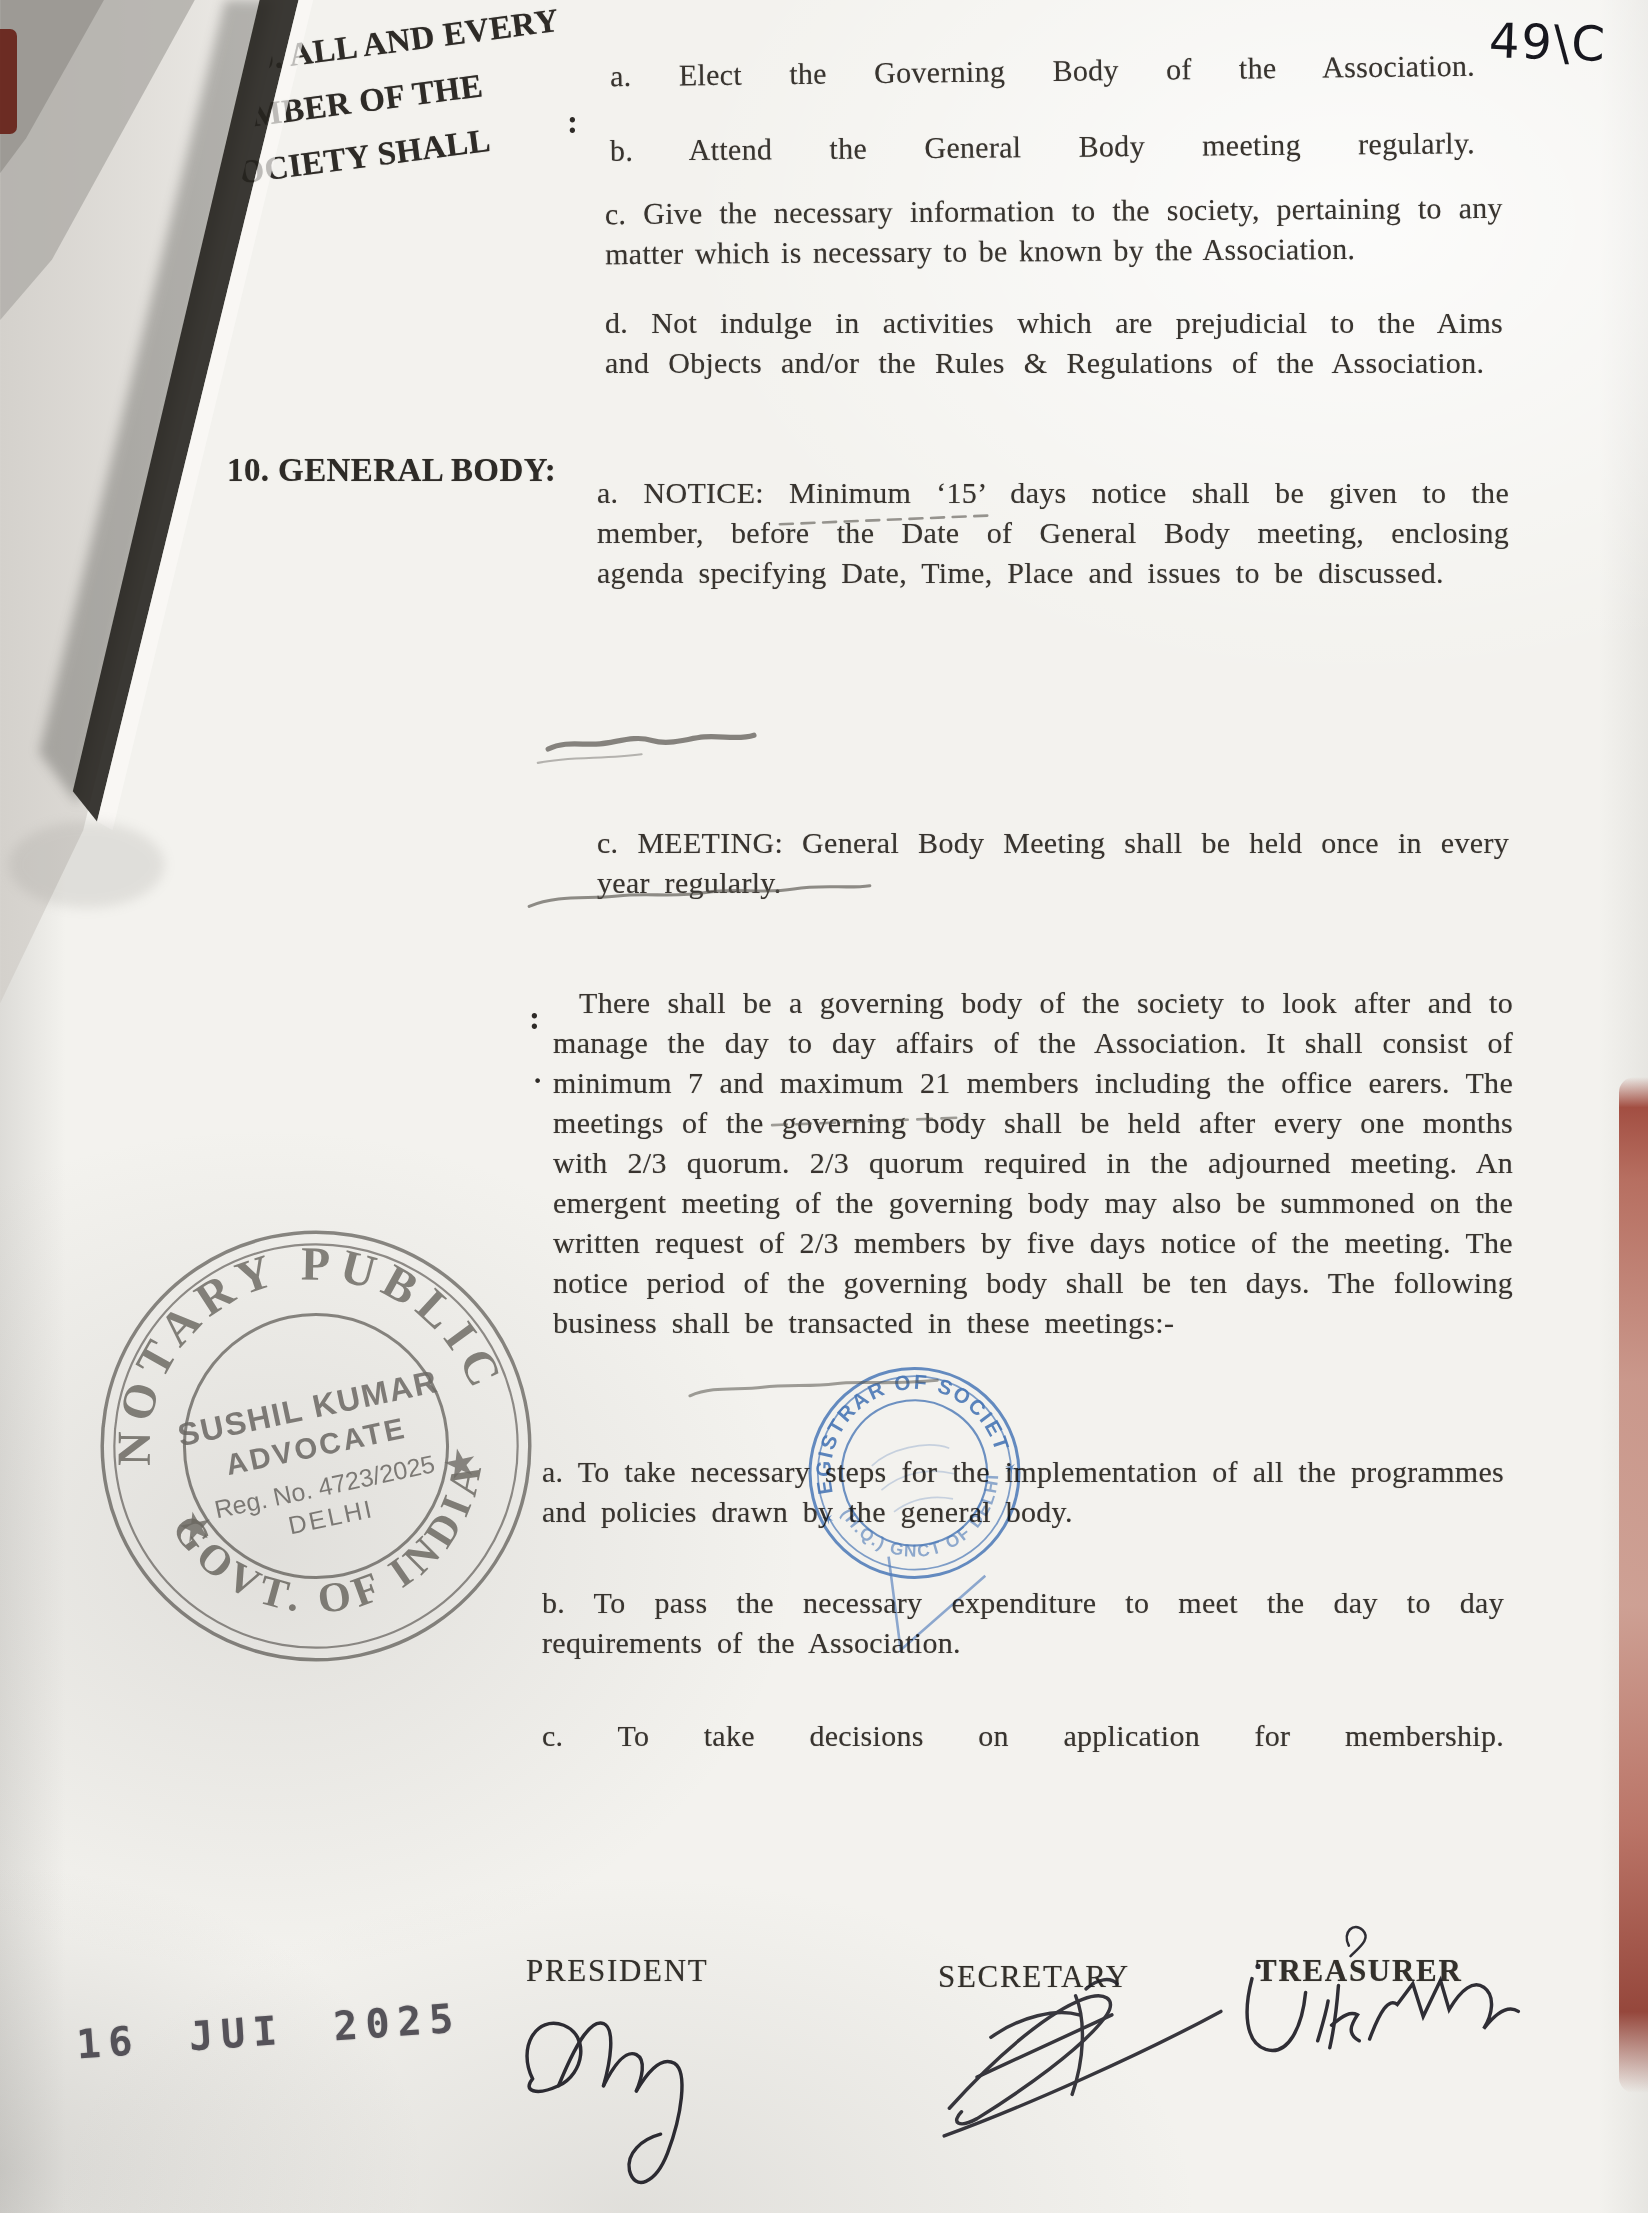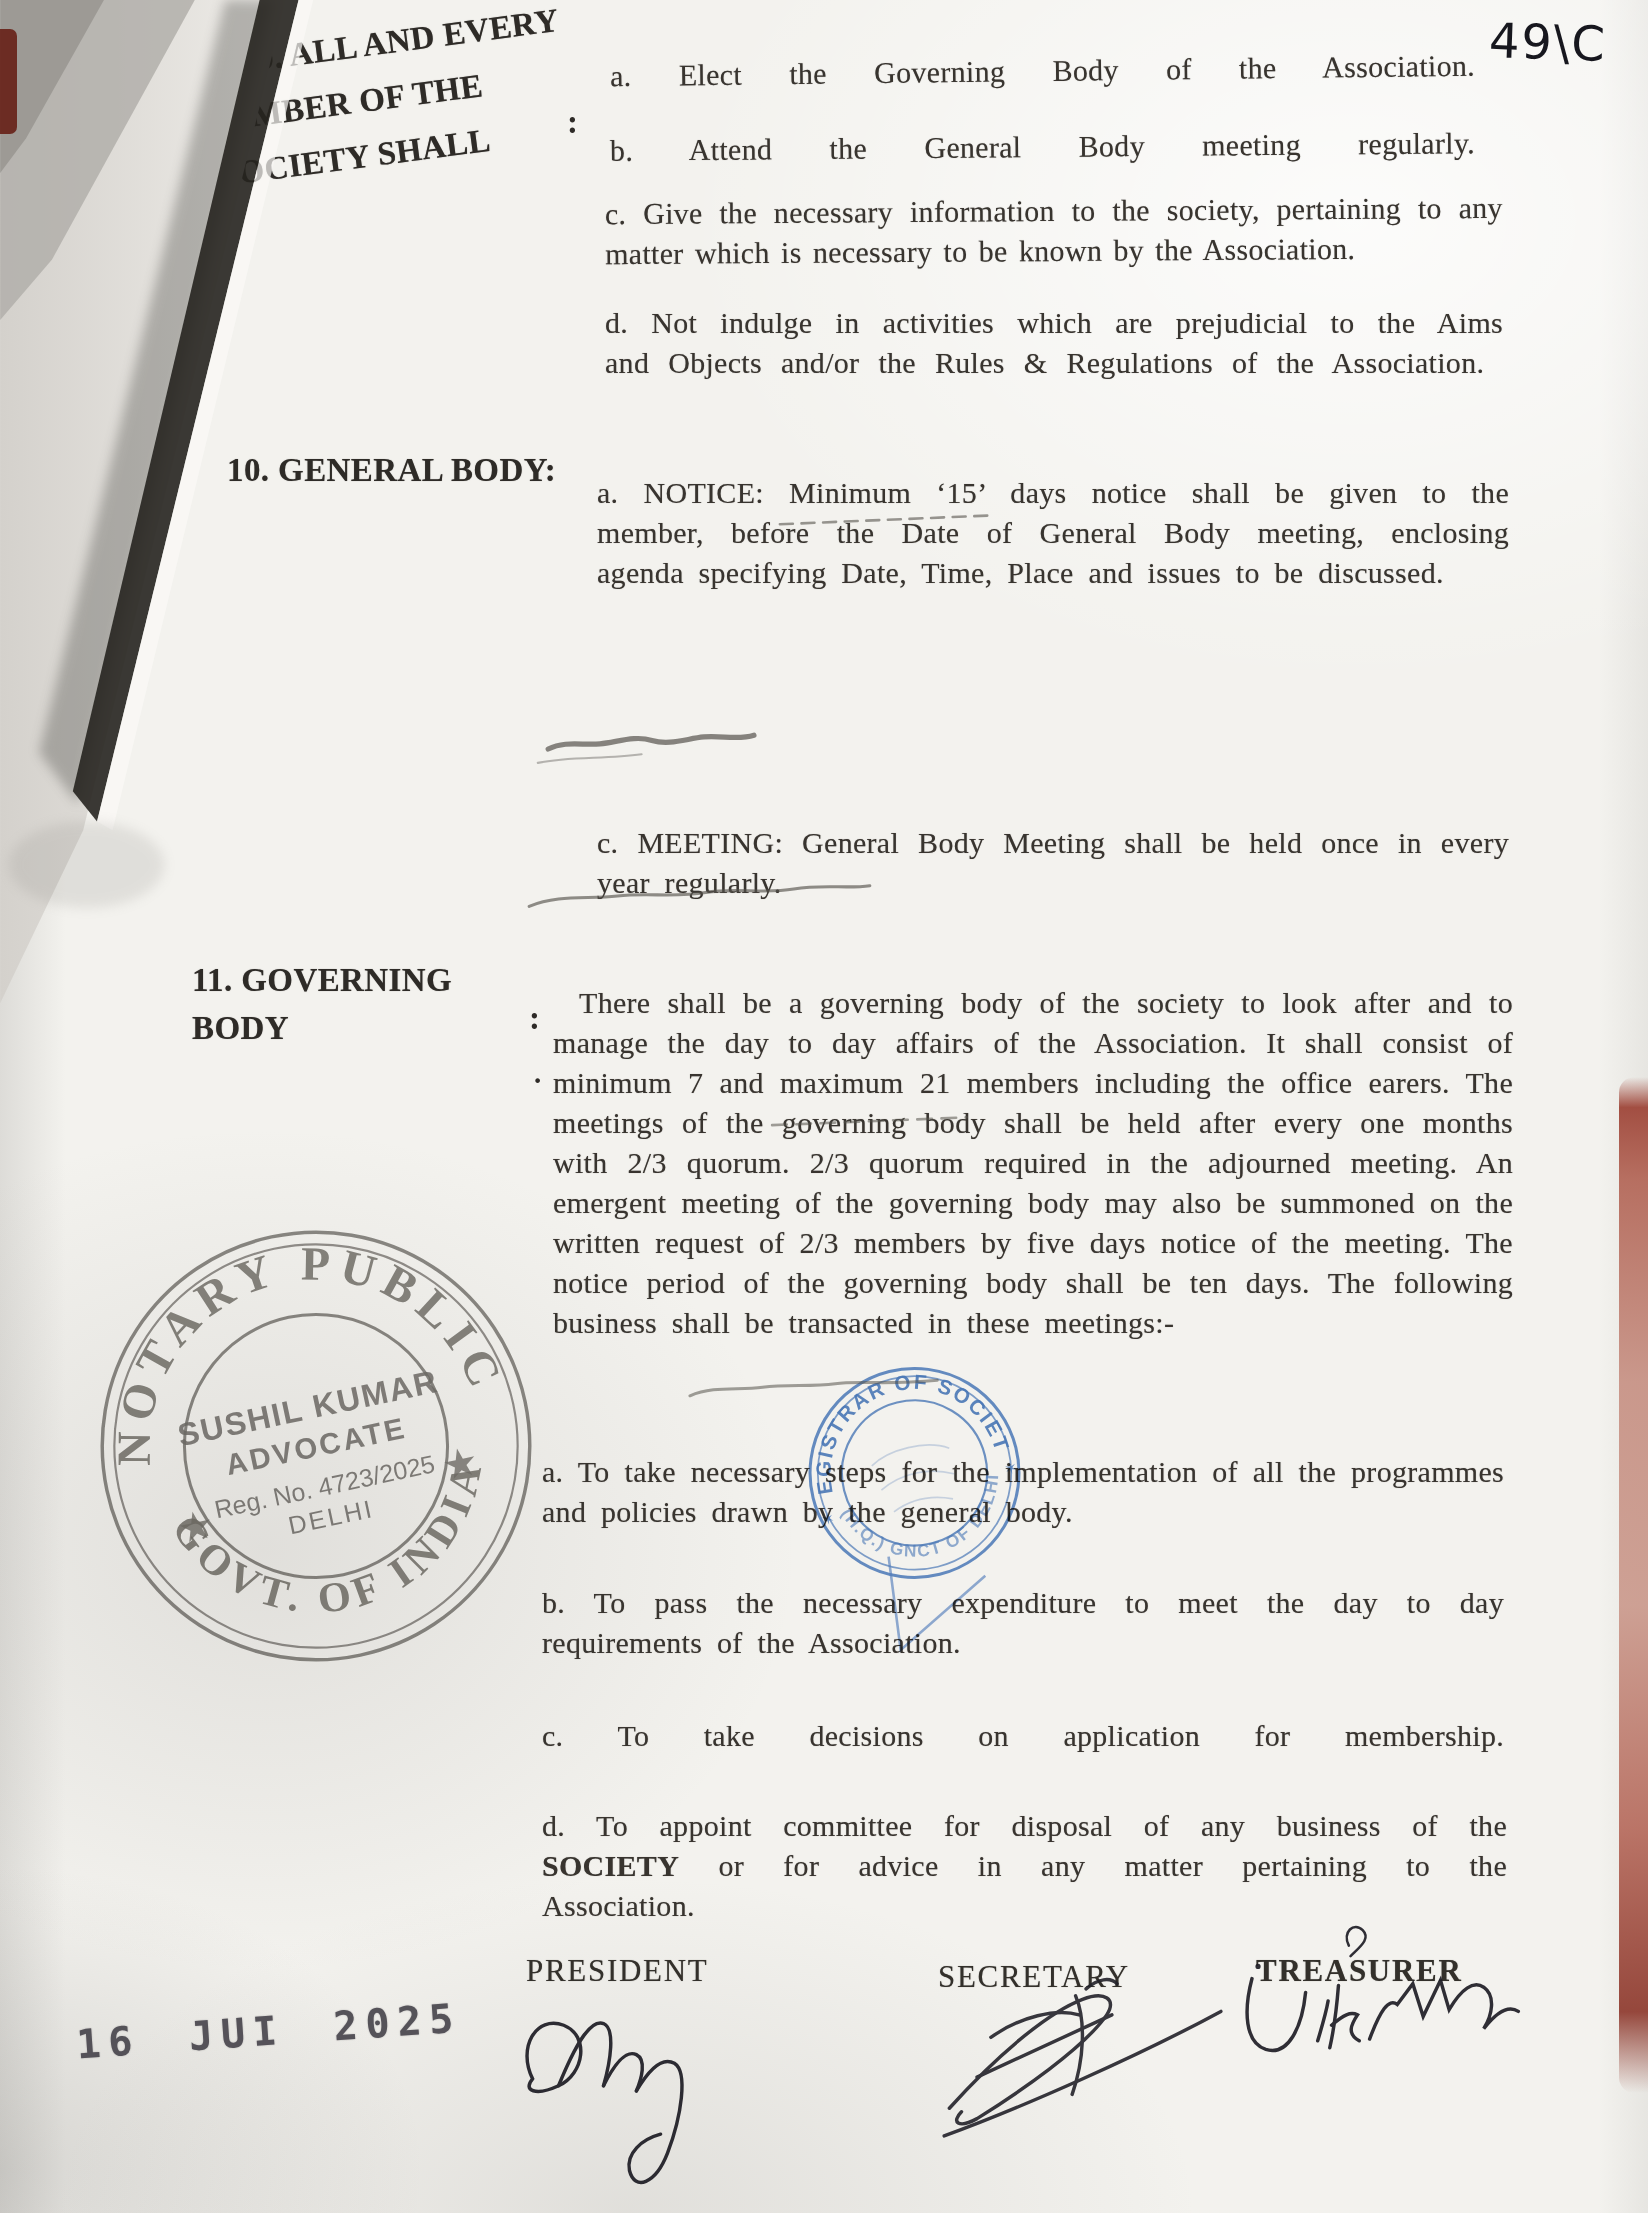--- a/index.html
+++ b/index.html
@@ -92,36 +92,31 @@
 
   <p class="doc-text w-wide" style="left:605px;top:273px;width:898px;">d. Not indulge in activities which are prejudicial to the Aims and Objects and/or the Rules &amp; Regulations of the Association.</p>
 
   <div class="doc-head" style="left:227px;top:446px;">10. GENERAL BODY:</div>
 
   <p class="doc-text" style="left:597px;top:443px;width:912px;">a. NOTICE: Minimum ‘15’ days notice shall be given to the member, before the Date of General Body meeting, enclosing agenda specifying Date, Time, Place and issues to be discussed.</p>
 
 
   <p class="doc-text" style="left:597px;top:799px;width:912px;margin-top:24px;">c. MEETING: General Body Meeting shall be held once in every year regularly.</p>
 
-  <div class="doc-head" style="left:192px;top:956px;">
-    <div>11. GOVERNING</div>
-    <div>BODY</div>
-  </div>
   <div class="colon" style="left:529px;top:1000px;">:</div>
   <div class="colon" style="left:534px;top:1057px;font-size:29px;">.</div>
 
   <p class="doc-text" style="left:553px;top:953px;width:960px;text-indent:26px;">There shall be a governing body of the society to look after and to manage the day to day affairs of the Association. It shall consist of minimum 7 and maximum 21 members including the office earers. The meetings of the governing body shall be held after every one months with 2/3 quorum. 2/3 quorum required in the adjourned meeting. An emergent meeting of the governing body may also be summoned on the written request of 2/3 members by five days notice of the meeting. The notice period of the governing body shall be ten days. The following business shall be transacted in these meetings:-</p>
 
   <p class="doc-text" style="left:542px;top:1422px;width:962px;">a. To take necessary steps for the implementation of all the programmes and policies drawn by the general body.</p>
 
   <p class="doc-text" style="left:542px;top:1553px;width:962px;">b. To pass the necessary expenditure to meet the day to day requirements of the Association.</p>
 
   <p class="doc-text justify-last" style="left:542px;top:1686px;width:962px;">c. To take decisions on application for membership.</p>
 
-  <p class="doc-text w-xwide" style="left:542px;top:1776px;width:965px;"><span>d. To appoint committee for disposal of any business of the </span><span class="bold">SOCIETY</span><span> or for advice in any matter pertaining to the Association.</span></p>
 
   <div class="sig-label" style="left:526px;top:1953px;">PRESIDENT</div>
   <div class="sig-label" style="left:938px;top:1959px;">SECRETARY</div>
   <div class="sig-label" style="left:1256px;top:1953px;font-weight:bold;">TREASURER</div>
 
   <div class="date-stamp">16 JUI 2025</div>
 
   <svg class="notary" width="450" height="450" viewBox="0 0 520 520">
     <g stroke="#55524d" fill="none">
       <circle cx="260" cy="260" r="247" stroke-width="4" opacity=".8"></circle>

